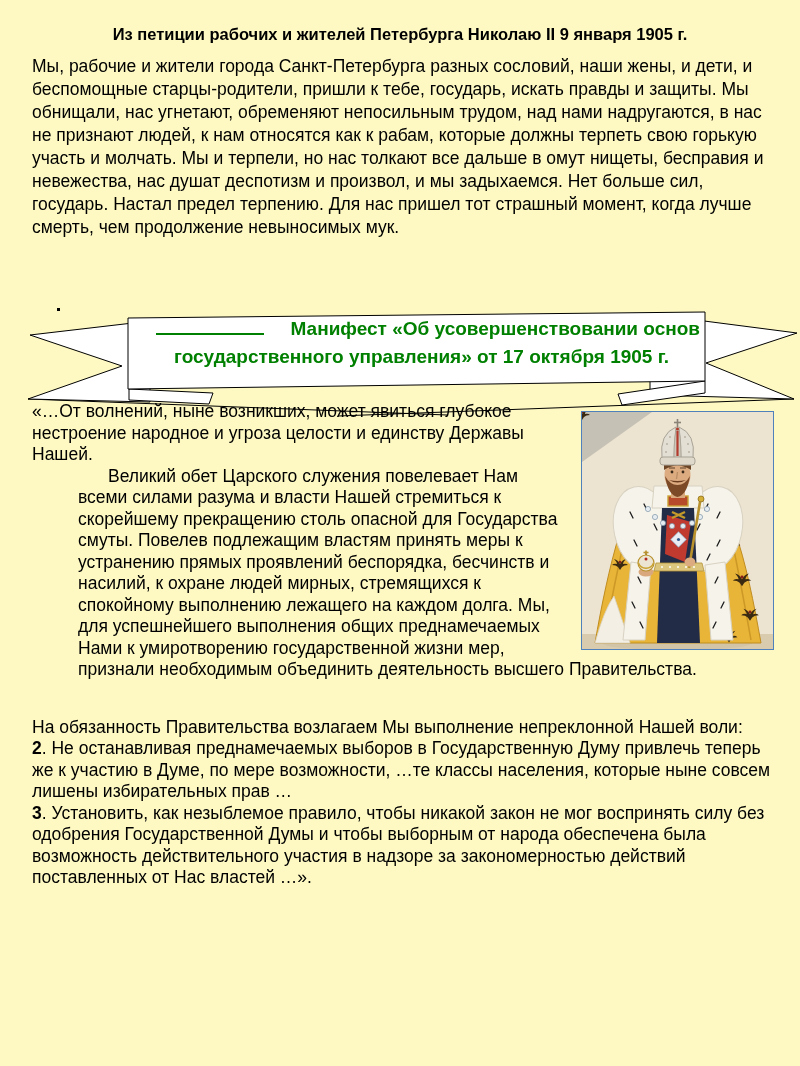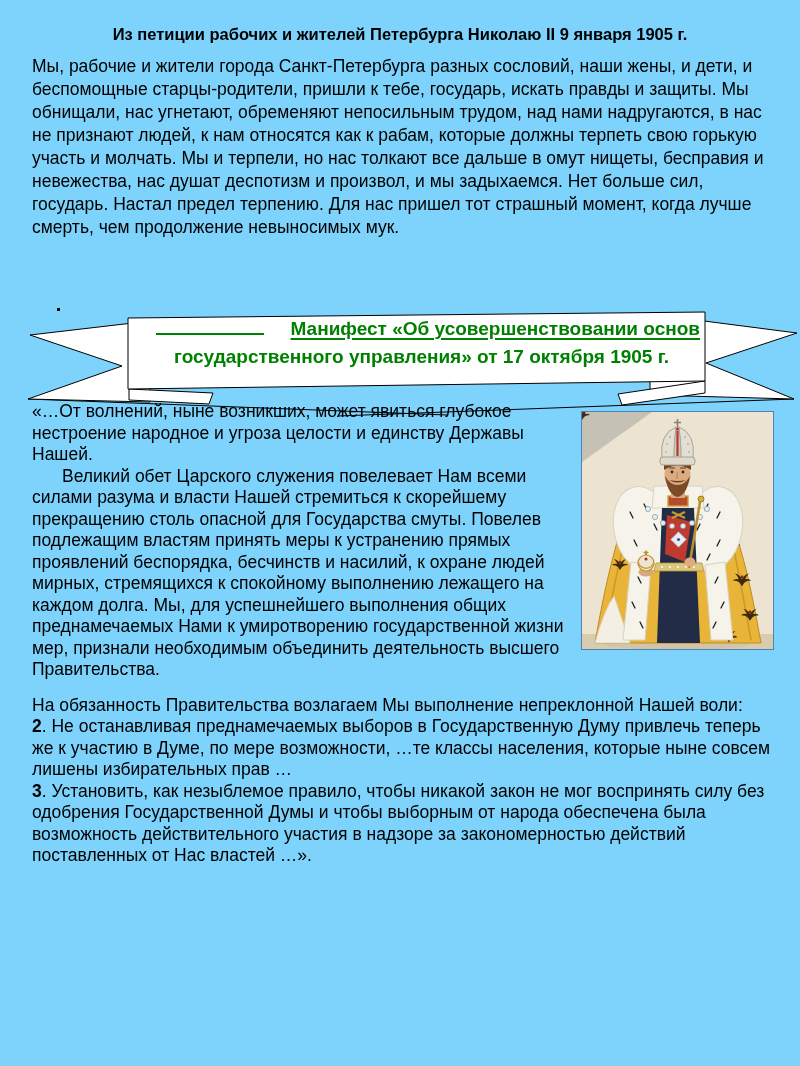--- a/index.html
+++ b/index.html
@@ -1,44 +1,44 @@
 <!DOCTYPE html>
 <html><head>
 <meta charset="utf-8">
 <style>
   html,body{margin:0;padding:0;background:#fff;}
   .page{
-    position:relative;width:800px;height:1066px;background:#7dd3fc;
+    position:relative;width:800px;height:1066px;background:#fef9c3;
     font-family:"Liberation Sans","DejaVu Sans",sans-serif;color:#000;overflow:hidden;
   }
   .title{
     margin:24px 40px 0 40px;text-align:center;
     font-size:16.5px;font-weight:bold;line-height:20px;
   }
   .salutation{margin:28px 30px 0 32px;font-size:17.5px;line-height:22px;}
   .petition{margin:11px 26px 0 32px;font-size:17.5px;line-height:23px;}
 
   
   .ribbon-wrap{position:relative;margin-top:60px;height:102px;}
   .ribbon-svg{position:absolute;left:0;top:0;width:800px;height:125px;overflow:visible;}
   .stray-mark{position:absolute;left:57px;top:9px;width:3px;height:3px;background:#000;}
   .ribbon-text{
     position:absolute;left:143px;top:16px;width:557px;
     font-size:19px;font-weight:bold;line-height:28px;color:#008000;
   }
   .rline1{text-align:right;white-space:nowrap;}
-  .rline1 .btxt{text-decoration:underline;text-decoration-thickness:2px;text-underline-offset:3px;padding-left:27px;}
+  .rline1 .btxt{text-decoration-thickness:2px;text-underline-offset:3px;padding-left:27px;}
   .uspacer{display:inline-block;width:108px;height:17px;border-bottom:2px solid #008000;}
   .rline2{text-align:center;text-decoration-thickness:2px;text-underline-offset:3px;white-space:nowrap;}
 
   
   .manifesto{margin:0 26px 0 32px;font-size:17.5px;line-height:21.5px;}
   .manifesto p{margin:0;}
-  .manifesto p.indent{text-indent:30px;}
-  .manifesto p.gap{margin-top:14px;}
+  .manifesto p.indent{text-indent:30px;margin-left:46px;}
+  .manifesto p.gap{margin-top:36px;}
   .portrait-frame{
     float:right;width:191px;height:237px;margin:10px 0 8px 10px;
     border:1px solid #4f81bd;background:#ece3d0;
   }
   .portrait-frame svg{display:block;}
   b.num{font-weight:bold;}
 </style>
 </head>
 <body>
 

